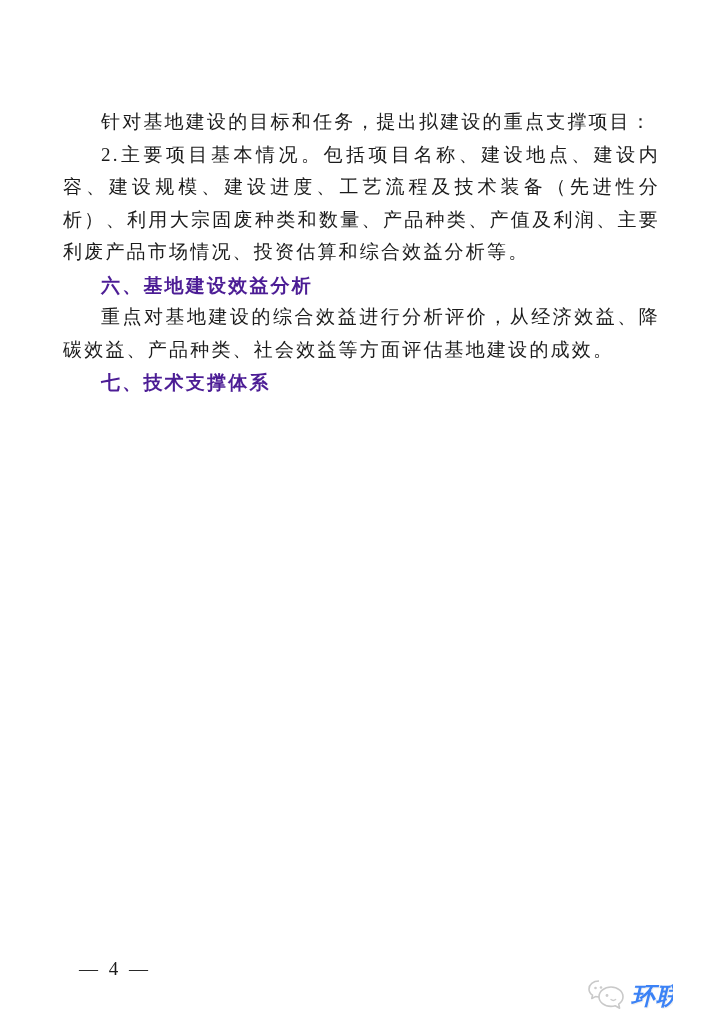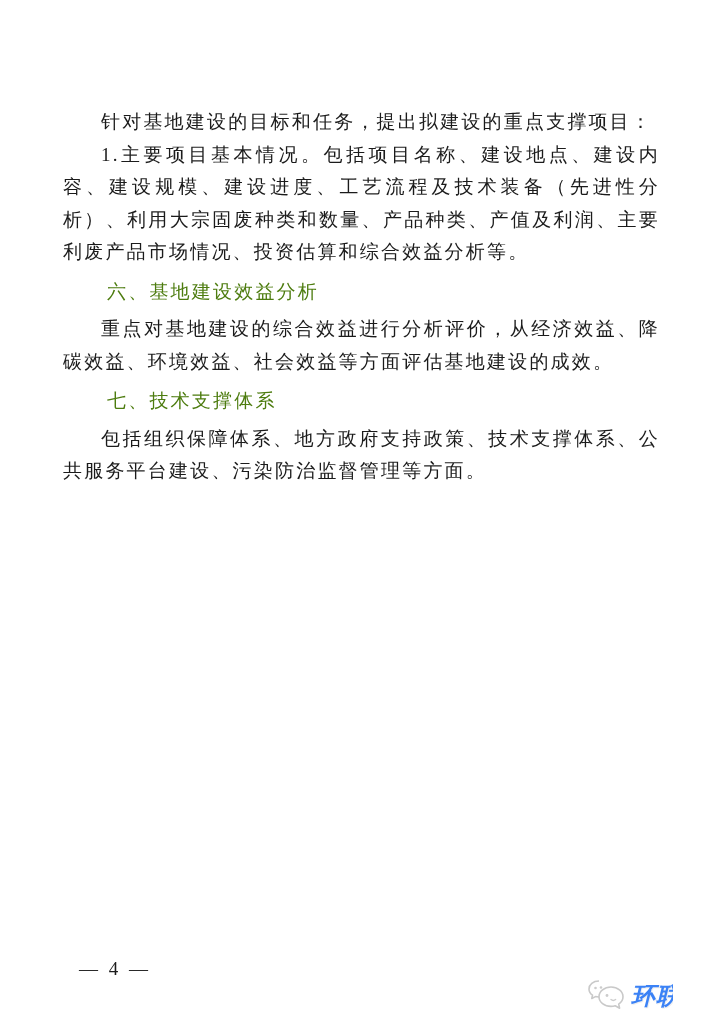--- a/index.html
+++ b/index.html
@@ -26,28 +26,28 @@
     letter-spacing: 2.2px;
     text-align: justify;
     text-justify: inter-character;
   }
   .para {
     margin: 0;
     text-indent: 2em;
     font-weight: normal;
   }
   .heading {
-    margin: 6px;
+    margin: 0;
     text-indent: 2em;
     font-size: 19px;
     line-height: 32.5px;
     letter-spacing: 2.2px;
     font-family: "DejaVu Sans", "Liberation Sans", sans-serif;
-    font-weight: normal;
-    color: #4d7c0f;
+    font-weight: bold;
+    color: #4c1d95;
     text-align: left;
   }
   .page-number {
     position: absolute;
     left: 79px;
     top: 958px;
     font-size: 19px;
     letter-spacing: 3px;
     color: #1b1b1b;
   }
@@ -77,25 +77,24 @@
     font-style: italic;
   }
 </style>
 </head>
 <body>
 
 <div class="page">
 
   <main class="doc-body">
     <p class="para">针对基地建设的目标和任务，提出拟建设的重点支撑项目：</p>
-    <p class="para">1.主要项目基本情况。包括项目名称、建设地点、建设内容、建设规模、建设进度、工艺流程及技术装备（先进性分析）、利用大宗固废种类和数量、产品种类、产值及利润、主要利废产品市场情况、投资估算和综合效益分析等。</p>
+    <p class="para">2.主要项目基本情况。包括项目名称、建设地点、建设内容、建设规模、建设进度、工艺流程及技术装备（先进性分析）、利用大宗固废种类和数量、产品种类、产值及利润、主要利废产品市场情况、投资估算和综合效益分析等。</p>
     <h3 class="heading">六、基地建设效益分析</h3>
-    <p class="para">重点对基地建设的综合效益进行分析评价，从经济效益、降碳效益、环境效益、社会效益等方面评估基地建设的成效。</p>
+    <p class="para">重点对基地建设的综合效益进行分析评价，从经济效益、降碳效益、产品种类、社会效益等方面评估基地建设的成效。</p>
     <h3 class="heading">七、技术支撑体系</h3>
-    <p class="para">包括组织保障体系、地方政府支持政策、技术支撑体系、公共服务平台建设、污染防治监督管理等方面。</p>
   </main>
 
   <span class="page-number">— 4 —</span>
 
   <div class="publisher-logo">
     <svg class="logo-icon" viewBox="0 0 40 36" xmlns="http://www.w3.org/2000/svg">
 
       <path d="M14 3 C8 3 4 6.5 4 11 C4 13.6 5.4 15.8 7.5 17.2 L6.8 20.5 L10.4 18.6 C11.5 18.9 12.7 19 14 19 C14.6 19 15.2 18.95 15.8 18.85" fill="#ffffff" stroke="#c9c9c9" stroke-width="1.6" stroke-linejoin="round"></path>
       <circle cx="10.5" cy="10" r="1.3" fill="#cccccc"></circle>
       <circle cx="16" cy="9.5" r="1.3" fill="#cccccc"></circle>

